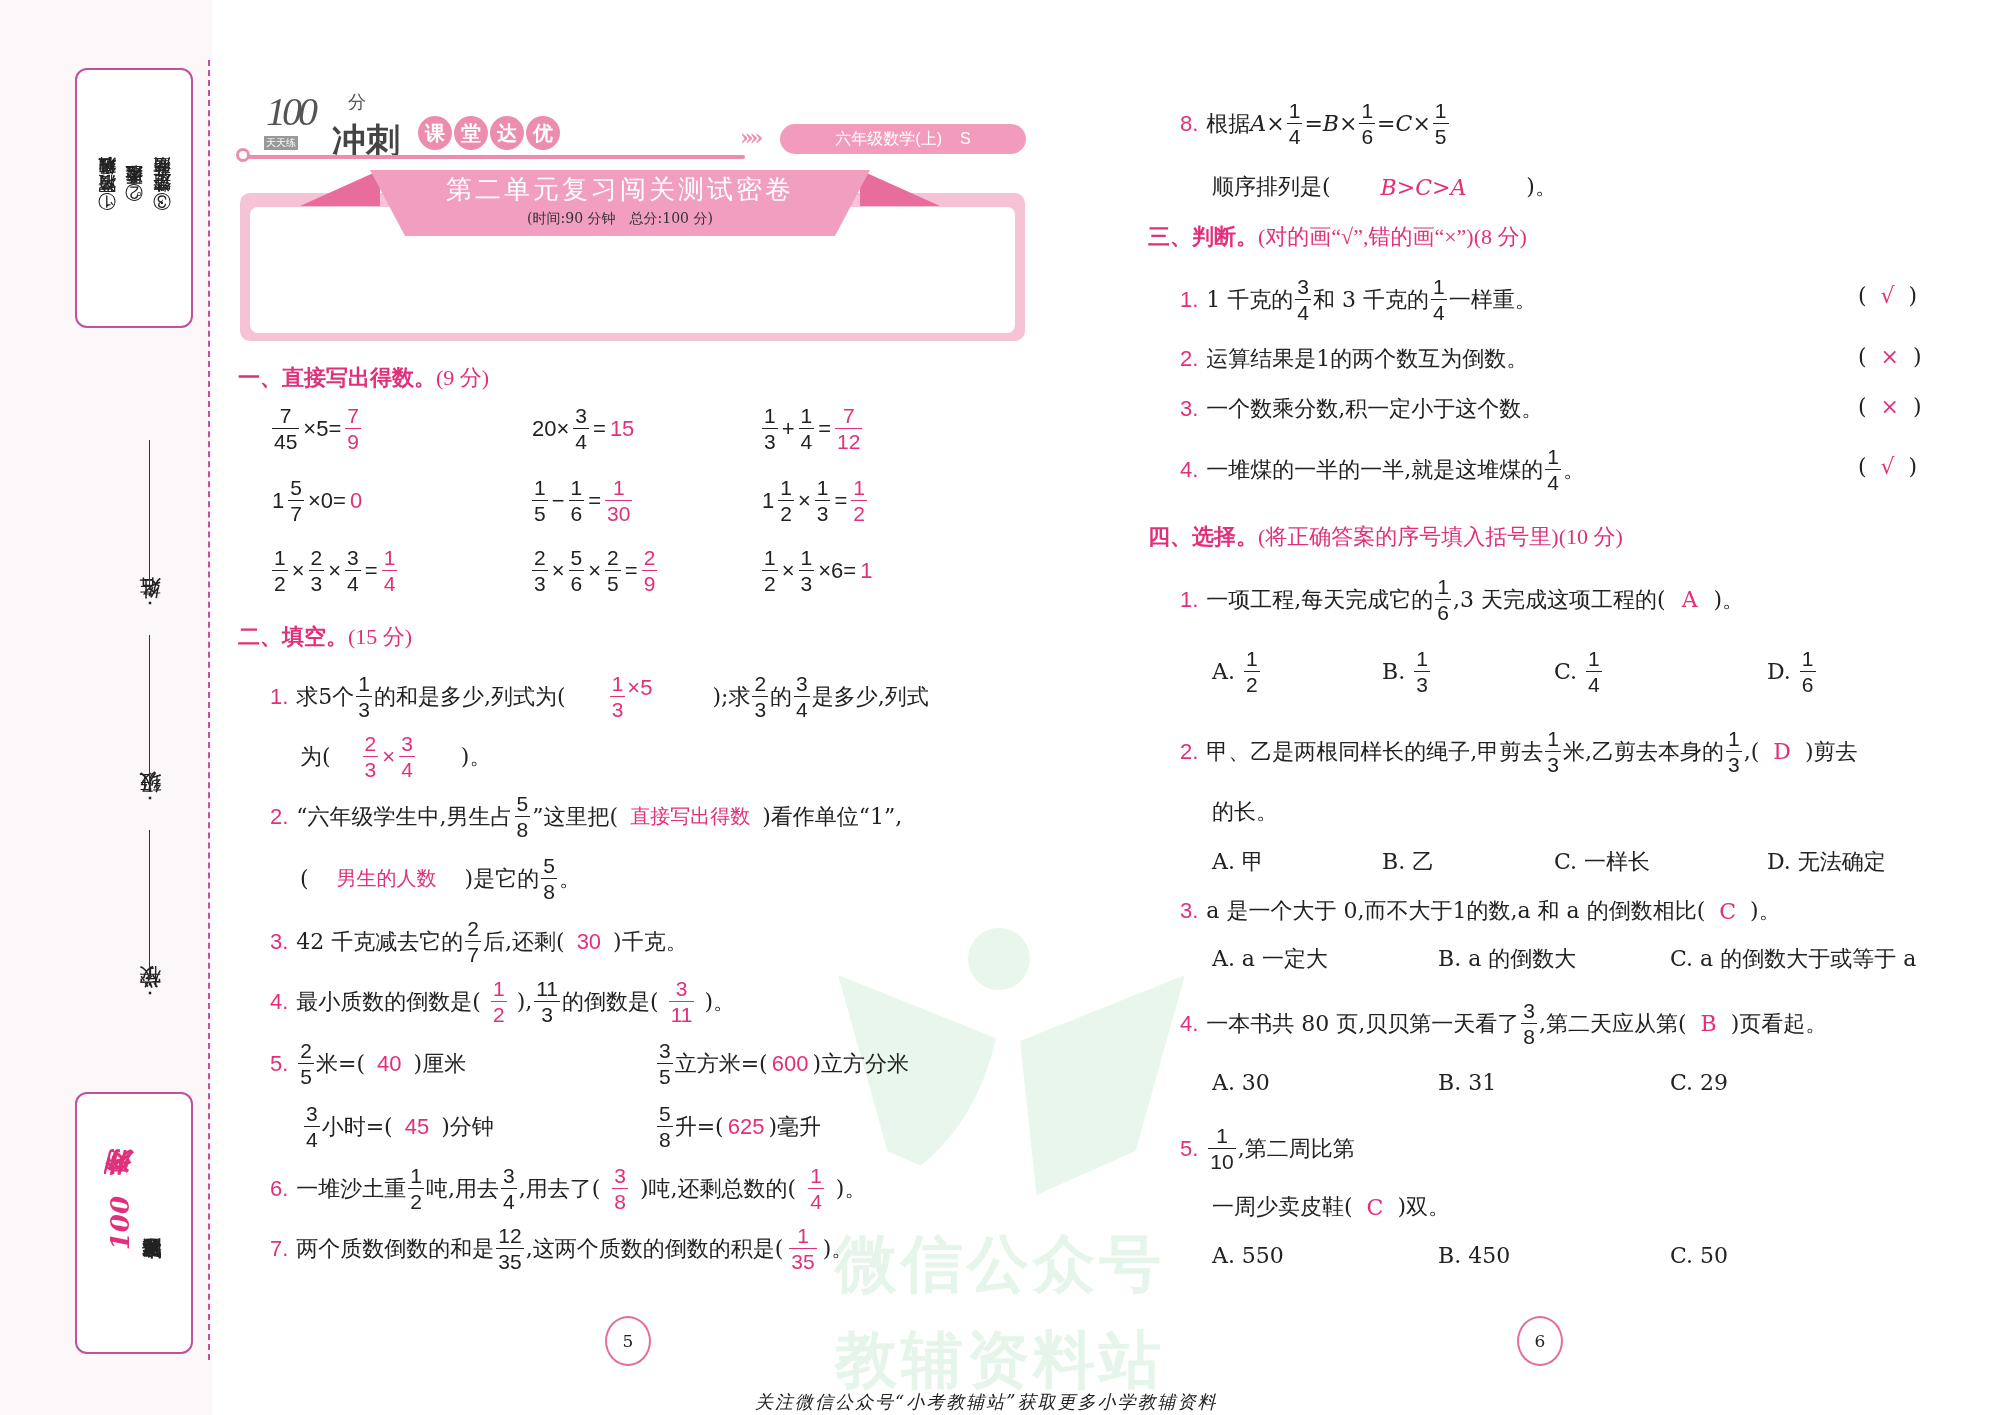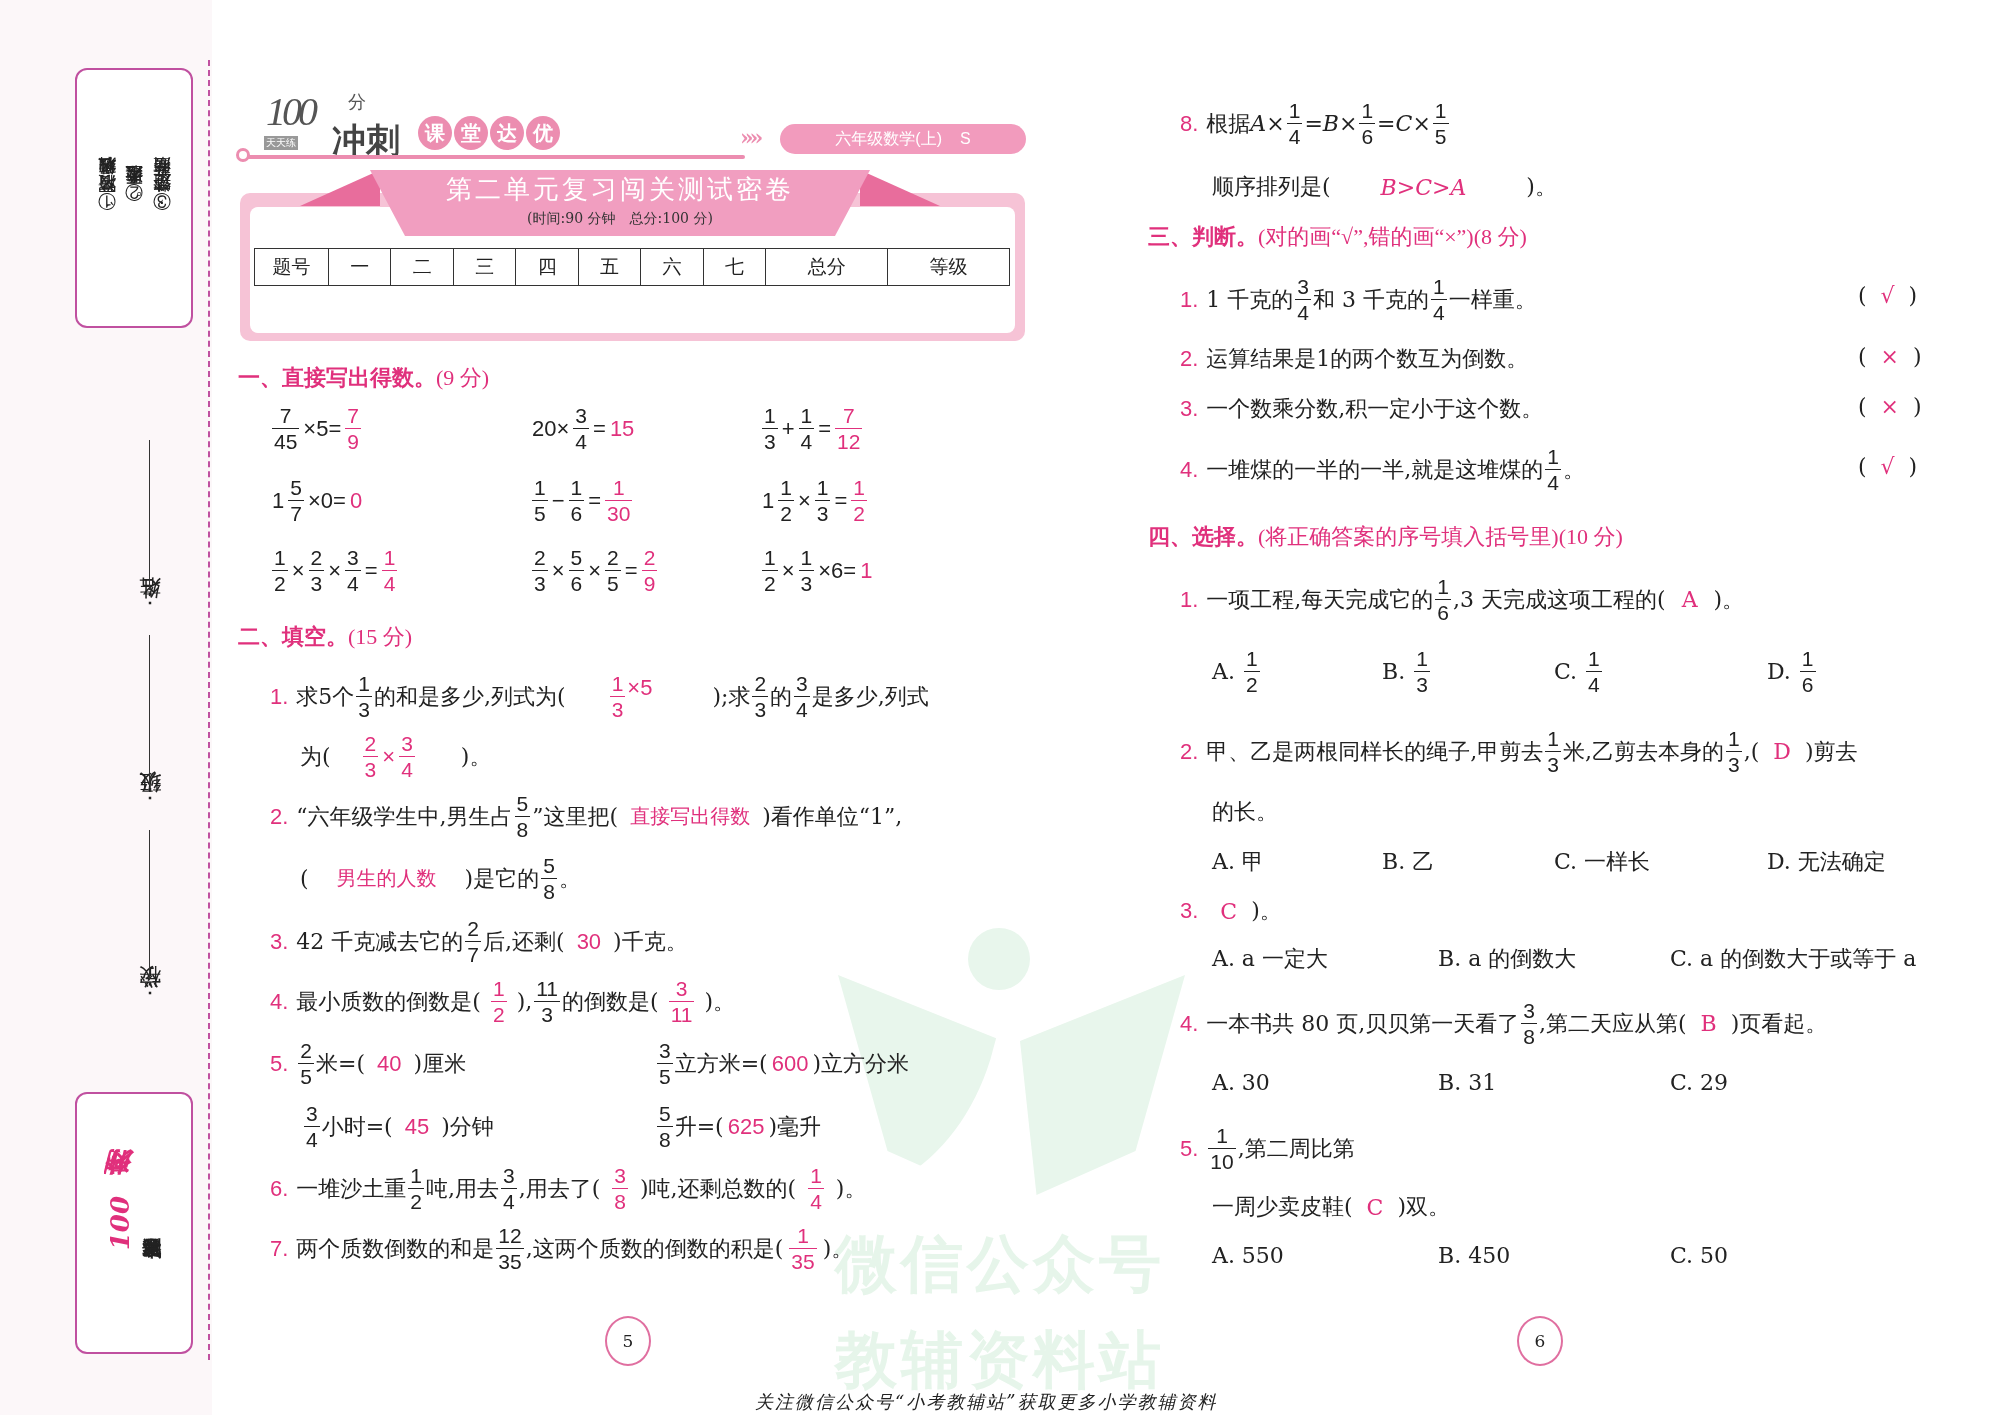--- a/index.html
+++ b/index.html
@@ -115,32 +115,20 @@
 <div class="abs card"></div>
 <div class="abs card-in"></div>
 <div class="abs wingL"></div>
 <div class="abs wingR"></div>
 <div class="abs ribbon"></div>
 <div class="abs rtitle">第二单元复习闯关测试密卷</div>
 <div class="abs rsub">(时间:90 分钟　总分:100 分)</div>
 
 <table class="score">
   <tbody>
-      <tr>
-    <td>题号</td>
-    <td>一</td>
-    <td>二</td>
-    <td>三</td>
-    <td>四</td>
-    <td>五</td>
-    <td>六</td>
-    <td>七</td>
-    <td>总分</td>
-    <td>等级</td>
-  </tr>
 </tbody>
   </table>
 
 <div class="abs wm-circle"></div>
 <div class="abs wm-leafL"></div>
 <div class="abs wm-leafR"></div>
 <div class="abs wm-text1">微信公众号</div>
 <div class="abs wm-text2">教辅资料站</div>
 
 <div class="abs sec" style="left:238px;top:363px"><span>一、直接写出得数。</span><span class="sub">(9 分)</span></div>
@@ -572,20 +560,21 @@
 <div class="abs" style="left:1212px;top:797px">的长。</div>
 <div class="abs" style="left:1212px;top:847px;width:700px;height:30px">
   <span class="abs" style="left:0">A. 甲</span>
   <span class="abs" style="left:170px">B. 乙</span>
   <span class="abs" style="left:342px">C. 一样长</span>
   <span class="abs" style="left:555px">D. 无法确定</span>
 </div>
 
 <div class="abs line-q" style="left:1180px;top:896px">
   <span class="num">3.</span>
+  <span>a 是一个大于 0,而不大于1的数,a 和 a 的倒数相比(</span>
   <span class="pink" style="margin:0 14px">C</span>
   <span>)。</span>
 </div>
 <div class="abs" style="left:1212px;top:944px;width:740px;height:30px">
   <span class="abs" style="left:0;white-space:nowrap">A. a 一定大</span>
   <span class="abs" style="left:226px;white-space:nowrap">B. a 的倒数大</span>
   <span class="abs" style="left:458px;white-space:nowrap">C. a 的倒数大于或等于 a</span>
 </div>
 
 <div class="abs line-q" style="left:1180px;top:1000px">

